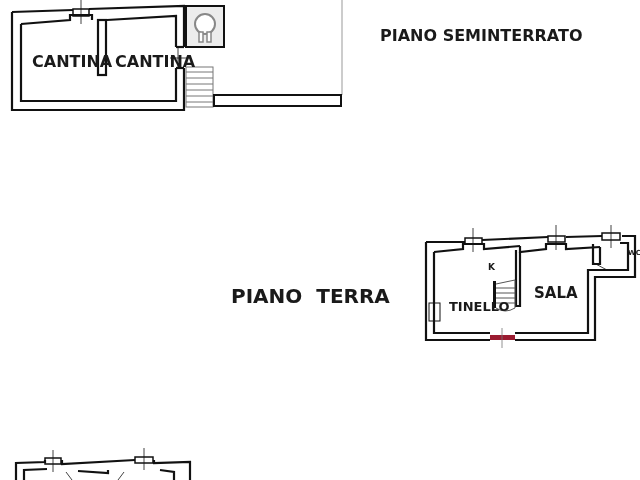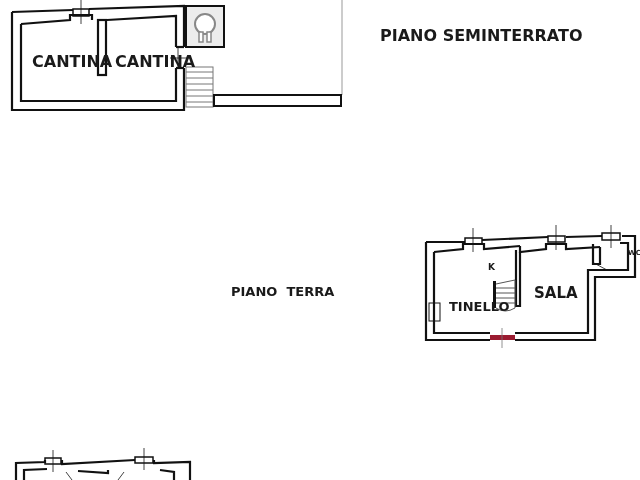--- a/index.html
+++ b/index.html
@@ -110,17 +110,17 @@
     <line x1="144" y1="448" x2="144" y2="470" stroke-width="0.8"></line>
     <line x1="66" y1="472" x2="72" y2="480" stroke-width="0.8"></line>
     <line x1="124" y1="472" x2="118" y2="480" stroke-width="0.8"></line>
   </g>
 </svg>
 
 <div class="lbl floor-title" style="left:380px; top:26px; font-size:16px;">PIANO SEMINTERRATO</div>
 <div class="lbl room-sm" style="left:32px; top:52px;">CANTINA</div>
 <div class="lbl room-sm" style="left:115px; top:52px;">CANTINA</div>
 
-<div class="lbl floor-title" style="left:231px; top:284px; font-size:13px; white-space:pre;">PIANO  TERRA</div>
+<div class="lbl floor-title" style="left:231px; top:284px; font-size:20px; white-space:pre;">PIANO  TERRA</div>
 <div class="lbl room-xs" style="left:488px; top:262px; font-size:9px;">K</div>
 <div class="lbl room-xs" style="left:449px; top:299px; font-size:13px;">TINELLO</div>
 <div class="lbl room-md" style="left:534px; top:284px; font-size:15px;">SALA</div>
 <div class="lbl room-xs" style="left:607px; top:249px; font-size:7px;margin-left:21px;">WC</div>
 
 </body></html>

